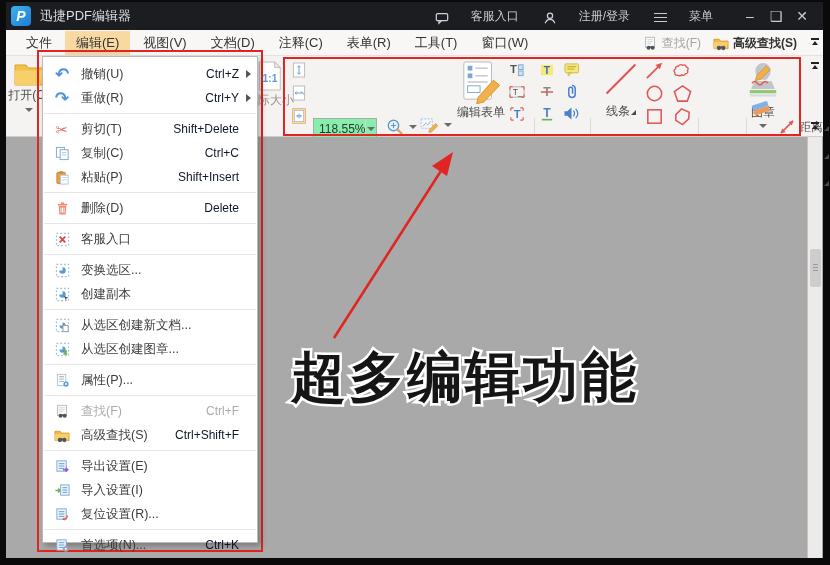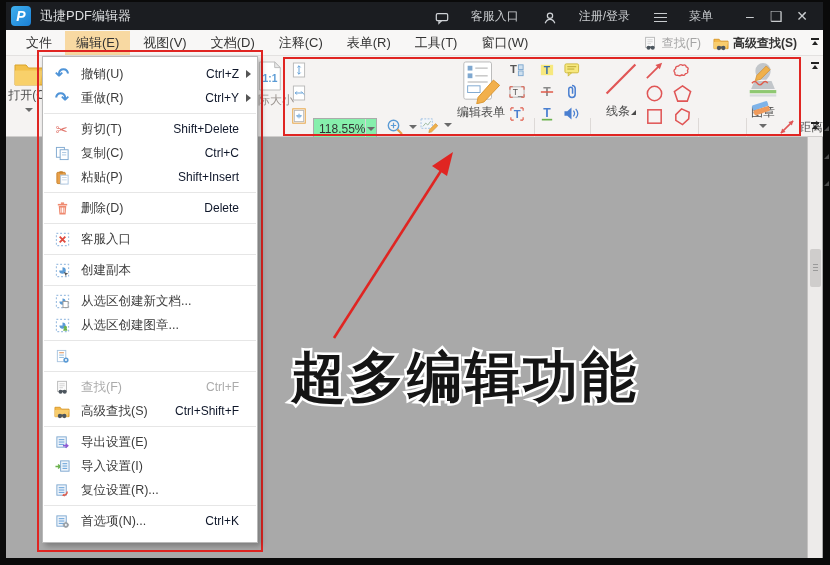--- a/index.html
+++ b/index.html
@@ -547,20 +547,31 @@
         <span class="mil">客服入口</span>
         <span class="mis"></span>
         <span class="mia"></span>
       </div>
       <div class="msep"></div>
       <div class="mi">
         <span class="mic">
           <svg viewBox="0 0 16 16" width="15" height="15">
             <rect x="1.5" y="1.5" width="13" height="13" fill="none" stroke="#9fc0e2" stroke-width="1.2" stroke-dasharray="2 2"></rect>
             <path d="M8 4.5 a3.5 3.5 0 1 1 -3.5 3.5 l3.5 0z" fill="#5b9bd5"></path>
+          </svg>
+        </span>
+        <span class="mil">变换选区...</span>
+        <span class="mis"></span>
+        <span class="mia"></span>
+      </div>
+      <div class="mi">
+        <span class="mic">
+          <svg viewBox="0 0 16 16" width="15" height="15">
+            <rect x="1.5" y="1.5" width="13" height="13" fill="none" stroke="#9fc0e2" stroke-width="1.2" stroke-dasharray="2 2"></rect>
+            <path d="M8 4.5 a3.5 3.5 0 1 1 -3.5 3.5 l3.5 0z" fill="#5b9bd5"></path>
             <path d="M9.5 9.5 l5 2 -2.2 .6 -.6 2.2z" fill="#555"></path>
           </svg>
         </span>
         <span class="mil">创建副本</span>
         <span class="mis"></span>
         <span class="mia"></span>
       </div>
       <div class="msep"></div>
       <div class="mi">
         <span class="mic">
@@ -592,20 +603,21 @@
         <span class="mic">
           <svg viewBox="0 0 16 16" width="15" height="15">
             <rect x="2.5" y="1.5" width="9" height="12" fill="#fff" stroke="#a9c4e0"></rect>
             <line x1="4.5" y1="4" x2="9.5" y2="4" stroke="#e08a4a"></line>
             <line x1="4.5" y1="6.5" x2="9.5" y2="6.5" stroke="#8ab4d8"></line>
             <line x1="4.5" y1="9" x2="9.5" y2="9" stroke="#8ab4d8"></line>
             <circle cx="11.7" cy="11.8" r="2.8" fill="#5b9bd5"></circle>
             <circle cx="11.7" cy="11.8" r="1.1" fill="#fff"></circle>
           </svg>
         </span>
+        <span class="mil">属性(P)...</span>
         <span class="mis"></span>
         <span class="mia"></span>
       </div>
       <div class="msep"></div>
       <div class="mi disabled">
         <span class="mic">
           <svg viewBox="0 0 17 16" width="15" height="15">
             <rect x="3" y="1" width="10" height="11.5" fill="#fbfbfb" stroke="#b5b5b5"></rect>
             <line x1="5" y1="3.8" x2="11" y2="3.8" stroke="#cfcfcf"></line>
             <line x1="5" y1="6" x2="11" y2="6" stroke="#cfcfcf"></line>

